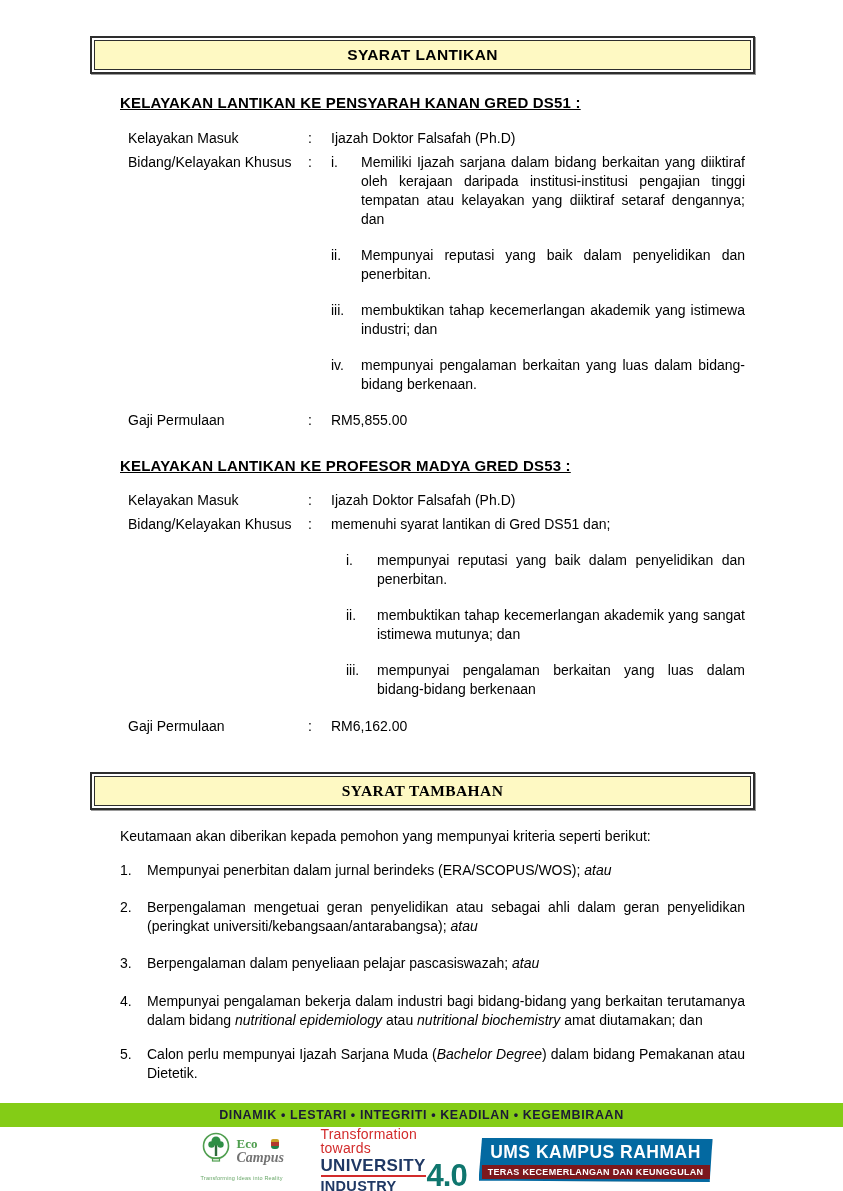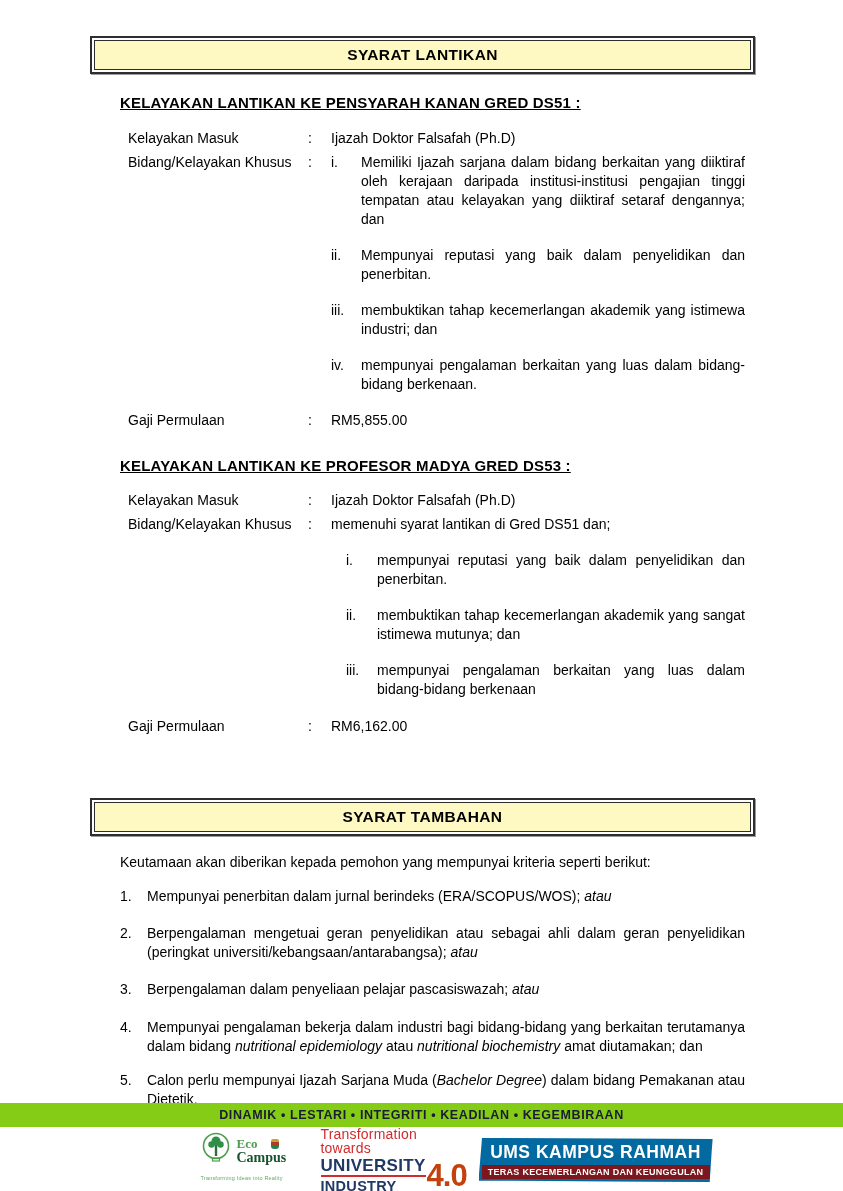--- a/index.html
+++ b/index.html
@@ -25,21 +25,21 @@
   .tbox-inner {
     border: 1px solid #2e2e2e;
     background: #fef9c3;
     text-align: center;
     font-weight: bold;
     font-size: 15.5px;
     padding: 5px 0 5px;
     letter-spacing: 0.4px;
   }
   .tbox1 { margin-top: 36px; }
-  .tbox2 { margin-top: 62px; }
+  .tbox2 { margin-top: 36px; font-family: Liberation Serif, serif; }
 
   
   .sec-heading {
     margin: 20px 98px 0 120px;
     font-size: 15px;
     font-weight: bold;
     text-decoration: underline;
     letter-spacing: 0.2px;
   }
 
@@ -79,30 +79,30 @@
     display: flex; align-items: center; justify-content: center; gap: 26px;
     transform: translateX(34px);
   }
 
   
   .eco { display: flex; align-items: flex-start; width: 96px; position: relative; height: 58px; }
   .eco-text { margin-left: 2px; margin-top: 6px; line-height: 13px; }
   .eco-line1 { display: flex; align-items: center; gap: 14px; }
   .eco-eco { color: #4f9e4f; font-size: 13px; font-weight: bold; font-family: "Liberation Serif", serif; }
   .eco-crest { width: 8px; height: 10px; background: linear-gradient(#c9a227 34%, #b03a2e 34%, #b03a2e 67%, #1e8449 67%); border-radius: 2px 2px 3px 3px; }
-  .eco-campus { color: #14532d; font-size: 14px; font-weight: bold; font-family: "Liberation Serif", serif; }
+  .eco-campus { color: #737373; font-size: 14px; font-weight: bold; font-family: "Liberation Serif", serif; font-style: italic; }
   .eco-tag { position: absolute; left: 2px; top: 44px; width: 100px; font-size: 5.5px; color: #6aa86a; letter-spacing: 0.2px; }
 
   
   .ind { width: 132px; line-height: 1; }
   .ind-top { color: #d22b2b; font-size: 14px; margin-bottom: 2px; letter-spacing: 0.2px; }
   .ind-row { display: flex; align-items: center; }
   .ind-univ { color: #1f3864; font-weight: bold; font-size: 17px; border-bottom: 2.5px solid #d22b2b; padding-bottom: 1px; letter-spacing: 0.3px; }
   .ind-ind  { color: #1f3864; font-weight: bold; font-size: 14.5px; margin-top: 2px; letter-spacing: 0.3px; }
-  .ind-num { color: #c2410c; font-weight: bold; font-size: 31px; margin-left: 1px; letter-spacing: -1px; }
+  .ind-num { color: #0f766e; font-weight: bold; font-size: 31px; margin-left: 1px; letter-spacing: -1px; }
 
   
   .ums {
     width: 234px; background: #0369a1; padding: 3px 3px 3px;
     clip-path: polygon(1.5% 0, 100% 2%, 98.8% 100%, 0 97%);
     box-shadow: 1px 1px 2px rgba(0,0,0,0.35);
   }
   .ums-title {
     color: #fff; font-weight: bold; font-size: 17.5px; text-align: center;
     letter-spacing: 0.5px; padding: 1px 0 2px; white-space: nowrap;

